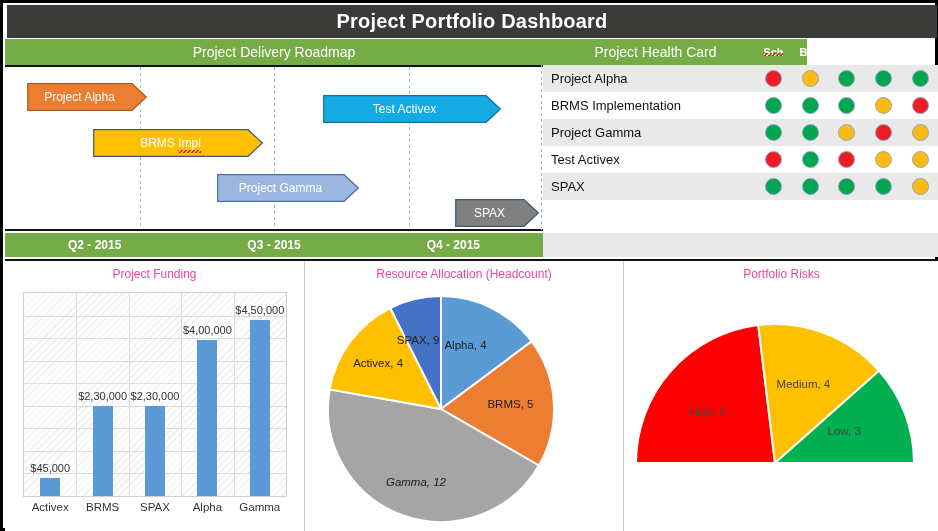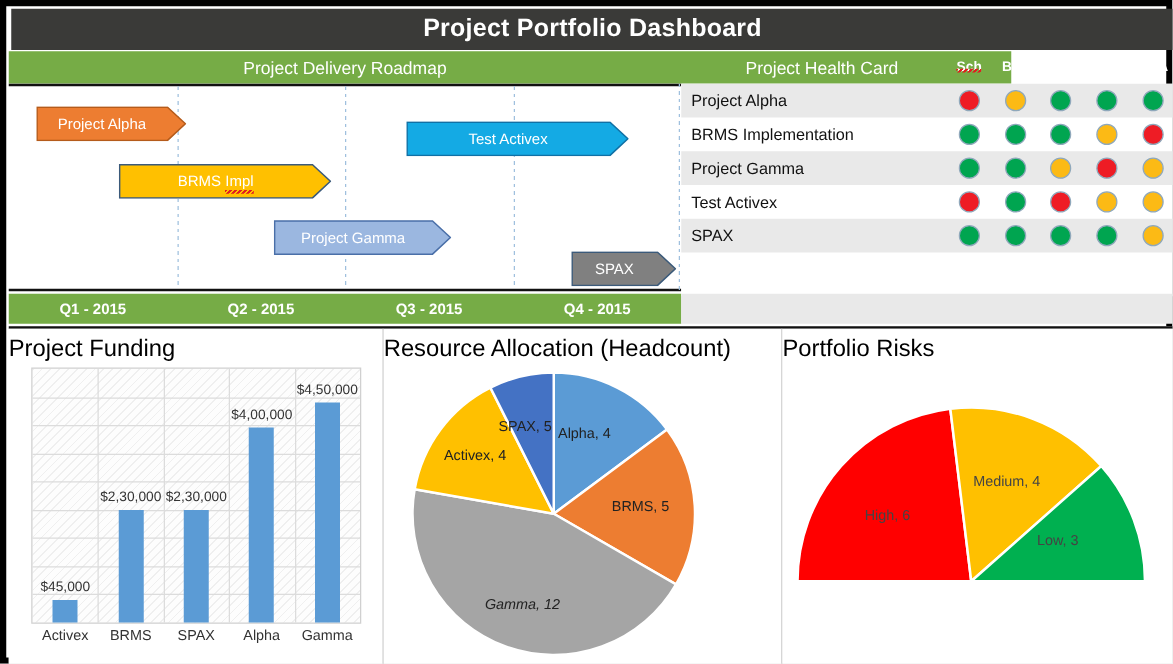--- a/index.html
+++ b/index.html
@@ -1,17 +1,17 @@
 <!DOCTYPE html>
 <html><head>
 <meta charset="utf-8">
 <style>
   html,body{margin:0;padding:0;background:#ffffff;}
   body{width:938px;height:531px;font-family:"Liberation Sans",sans-serif;overflow:hidden;}
-  #root{position:relative;width:938px;height:531px;background:#ffffff;box-sizing:border-box;border:5px solid #000000;}
+  #root{position:relative;width:938px;height:531px;background:#ffffff;box-sizing:border-box;border:3px solid #000000;}
 
   
   .titlebar{position:absolute;left:4px;top:2px;width:930px;height:33px;background:#3a3a38;
             display:flex;align-items:center;justify-content:center;}
   .titlebar .t{color:#ffffff;font-size:20px;font-weight:bold;letter-spacing:.2px;}
 
   
   .greenband{position:absolute;left:2px;top:36px;width:802px;height:26px;background:#76ac46;}
   .gb-left{position:absolute;left:0;top:0;width:538px;height:26px;display:flex;align-items:center;justify-content:center;}
   .gb-left span{color:#fff;font-size:14px;}
@@ -52,21 +52,21 @@
   .hc-leftedge{position:absolute;left:538px;top:62px;width:1px;height:192px;
      background-image:repeating-linear-gradient(to bottom,#9fc0de 0 3px,transparent 3px 6px);}
 
   
   .panels{position:absolute;left:2px;top:256px;width:934px;height:273px;display:flex;background:#ffffff;
           border-top:2px solid #111;box-sizing:border-box;}
   .panel{position:relative;background:#ffffff;height:271px;}
   .panel.p1{width:299px;border-right:1px solid #c9c9c9;}
   .panel.p2{width:318px;border-right:1px solid #c9c9c9;}
   .panel.p3{width:315px;}
-  .ptitle{position:absolute;top:6px;left:0;right:0;font-size:19px;color:#000000;}
+  .ptitle{position:absolute;top:6px;left:0;right:0;text-align:center;font-size:12px;color:#ec4899;}
 
   
   .barplot{position:absolute;left:18px;top:31px;width:264px;height:205px;
            background-color:#fdfdfd;
            background-image:
              repeating-linear-gradient(135deg, rgba(0,0,0,0.055) 0 1px, transparent 1px 5px),
              linear-gradient(to right, transparent 0, transparent 100%);
            border:1px solid #d0d0d0;box-sizing:border-box;}
   .bgrid-h{position:absolute;left:0;right:0;height:1px;background:#dcdcdc;}
   .bgrid-v{position:absolute;top:0;bottom:0;width:1px;background:#dcdcdc;}
@@ -150,21 +150,20 @@
           <path d="M0.7,0.7 L69,0.7 L83.3,14 L69,27.3 L0.7,27.3 Z" fill="#808080" stroke="#3b5a7a" stroke-width="1.2"></path>
         </svg>
         <div style="position: absolute; inset: 0px 15px 0px 0px; display: flex; align-items: center; justify-content: center;">
           <span class="lbl">SPAX</span>
         </div>
       </div>
     </div>
   <div class="hc-leftedge"></div>
 
   <div class="qaxis" id="qaxis">
-      <div class="q">Q1 - 2015</div>
       <div class="q">Q2 - 2015</div>
       <div class="q">Q3 - 2015</div>
       <div class="q">Q4 - 2015</div>
     </div>
 
   <div class="health" id="health">
       <div class="hrow alt">
         <div class="name">Project Alpha</div>
         <div class="dots">
           <div class="dotcell">
@@ -305,21 +304,21 @@
     </div>
 
     <div class="panel p2">
       <div class="ptitle">Resource Allocation (Headcount)</div>
       <div class="pie-wrap" id="piewrap"><svg width="318" height="271">
             <path d="M136,148 L136,35 A113,113 0 0 1 226.63992078131994,80.52107913758516 Z" fill="#5b9bd5" stroke="#ffffff" stroke-width="2"></path>
             <path d="M136,148 L226.63992078131994,80.52107913758516 A113,113 0 0 1 233.8608706276416,204.49999999999997 Z" fill="#ed7d31" stroke="#ffffff" stroke-width="2"></path>
             <path d="M136,148 L233.8608706276416,204.49999999999997 A113,113 0 0 1 24.716723909620498,128.37775592363687 Z" fill="#a5a5a5" stroke="#ffffff" stroke-width="2"></path>
             <path d="M136,148 L24.716723909620498,128.37775592363687 A113,113 0 0 1 85.28569263734775,47.01951164345442 Z" fill="#ffc000" stroke="#ffffff" stroke-width="2"></path>
             <path d="M136,148 L85.28569263734775,47.01951164345442 A113,113 0 0 1 135.99999999999997,35 Z" fill="#4472c4" stroke="#ffffff" stroke-width="2"></path>
-          </svg><div class="pielbl" style="left: 139.443px; top: 78.3921px;">Alpha, 4</div><div class="pielbl" style="left: 182.454px; top: 136.664px;">BRMS, 5</div><div class="pielbl" style="left: 80.9462px; top: 215.33px; font-style: italic;">Gamma, 12</div><div class="pielbl" style="left: 48.1777px; top: 96.4639px;">Activex, 4</div><div class="pielbl" style="left: 91.8431px; top: 72.8285px;">SPAX, 5</div></div>
+          </svg><div class="pielbl" style="left: 139.443px; top: 78.3921px;">Alpha, 4</div><div class="pielbl" style="left: 182.454px; top: 136.664px;">BRMS, 5</div><div class="pielbl" style="left: 80.9462px; top: 215.33px; font-style: italic;">Gamma, 12</div><div class="pielbl" style="left: 48.1777px; top: 96.4639px;">Activex, 4</div><div class="pielbl" style="left: 91.8431px; top: 72.8285px;">SPAX, 9</div></div>
     </div>
 
     <div class="panel p3">
       <div class="ptitle">Portfolio Risks</div>
       <div class="gauge-wrap" id="gaugewrap"><svg width="315" height="271">
             <path d="M151,202 L12,202.00000000000003 A139,139 0 0 1 134.24540144451015,64.01346650037047 Z" fill="#ff0000" stroke="#ffffff" stroke-width="2"></path>
             <path d="M151,202 L134.24540144451015,64.01346650037047 A139,139 0 0 1 255.042993995783,109.82595050452942 Z" fill="#ffc000" stroke="#ffffff" stroke-width="2"></path>
             <path d="M151,202 L255.042993995783,109.82595050452942 A139,139 0 0 1 290,201.99999999999997 Z" fill="#00b050" stroke="#ffffff" stroke-width="2"></path>
           </svg><div class="glbl" style="left: 65.7764px; top: 144.304px;">High, 6</div><div class="glbl" style="left: 152.574px; top: 117.02px;">Medium, 4</div><div class="glbl" style="left: 203.58px; top: 164.44px;">Low, 3</div></div>
     </div>

